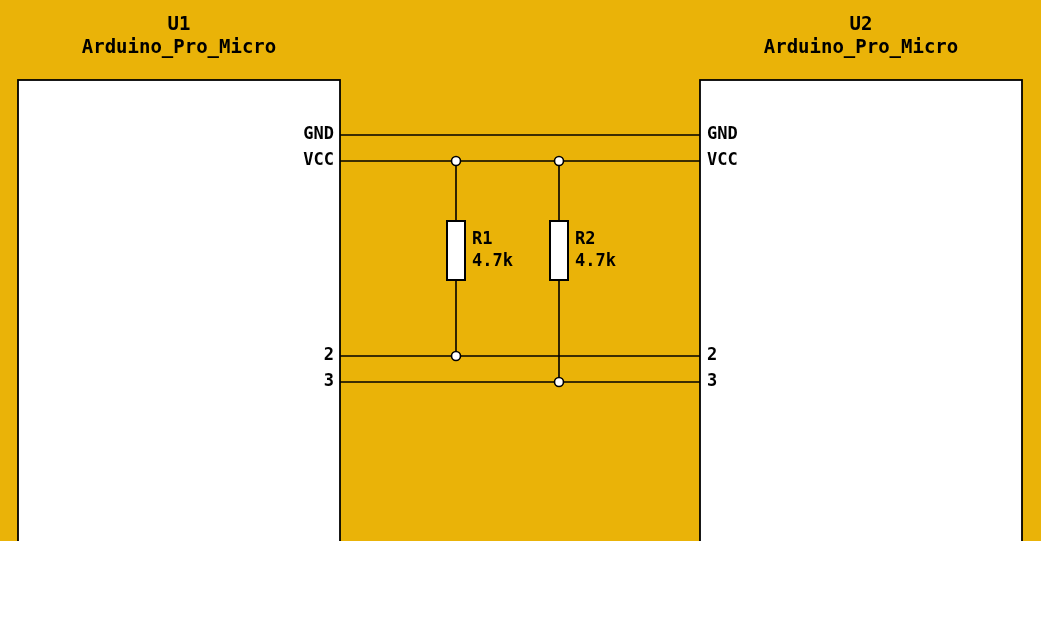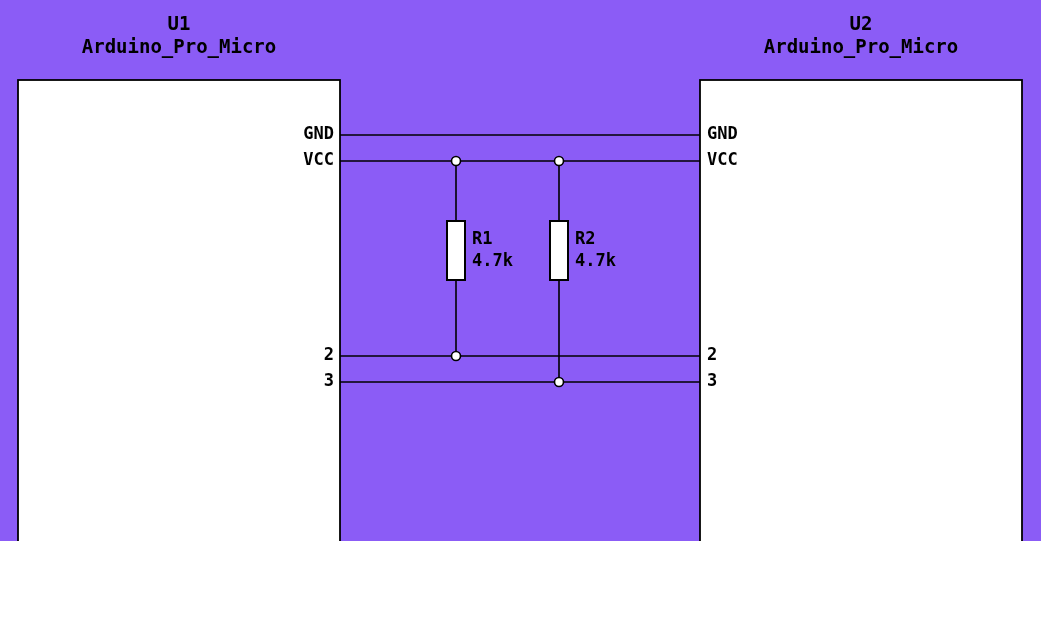--- a/index.html
+++ b/index.html
@@ -5,21 +5,21 @@
   html, body {
     margin: 0;
     padding: 0;
     background: #ffffff;
     font-family: "DejaVu Sans Mono", monospace;
   }
   .canvas {
     position: relative;
     width: 1041px;
     height: 541px;
-    background: #8b5cf6;
+    background: #eab308;
     overflow: hidden;
   }
   svg text {
     font-family: "DejaVu Sans Mono", monospace;
     font-weight: bold;
     fill: #000000;
   }
   svg .ref, svg .val {
     font-size: 19px;
   }

